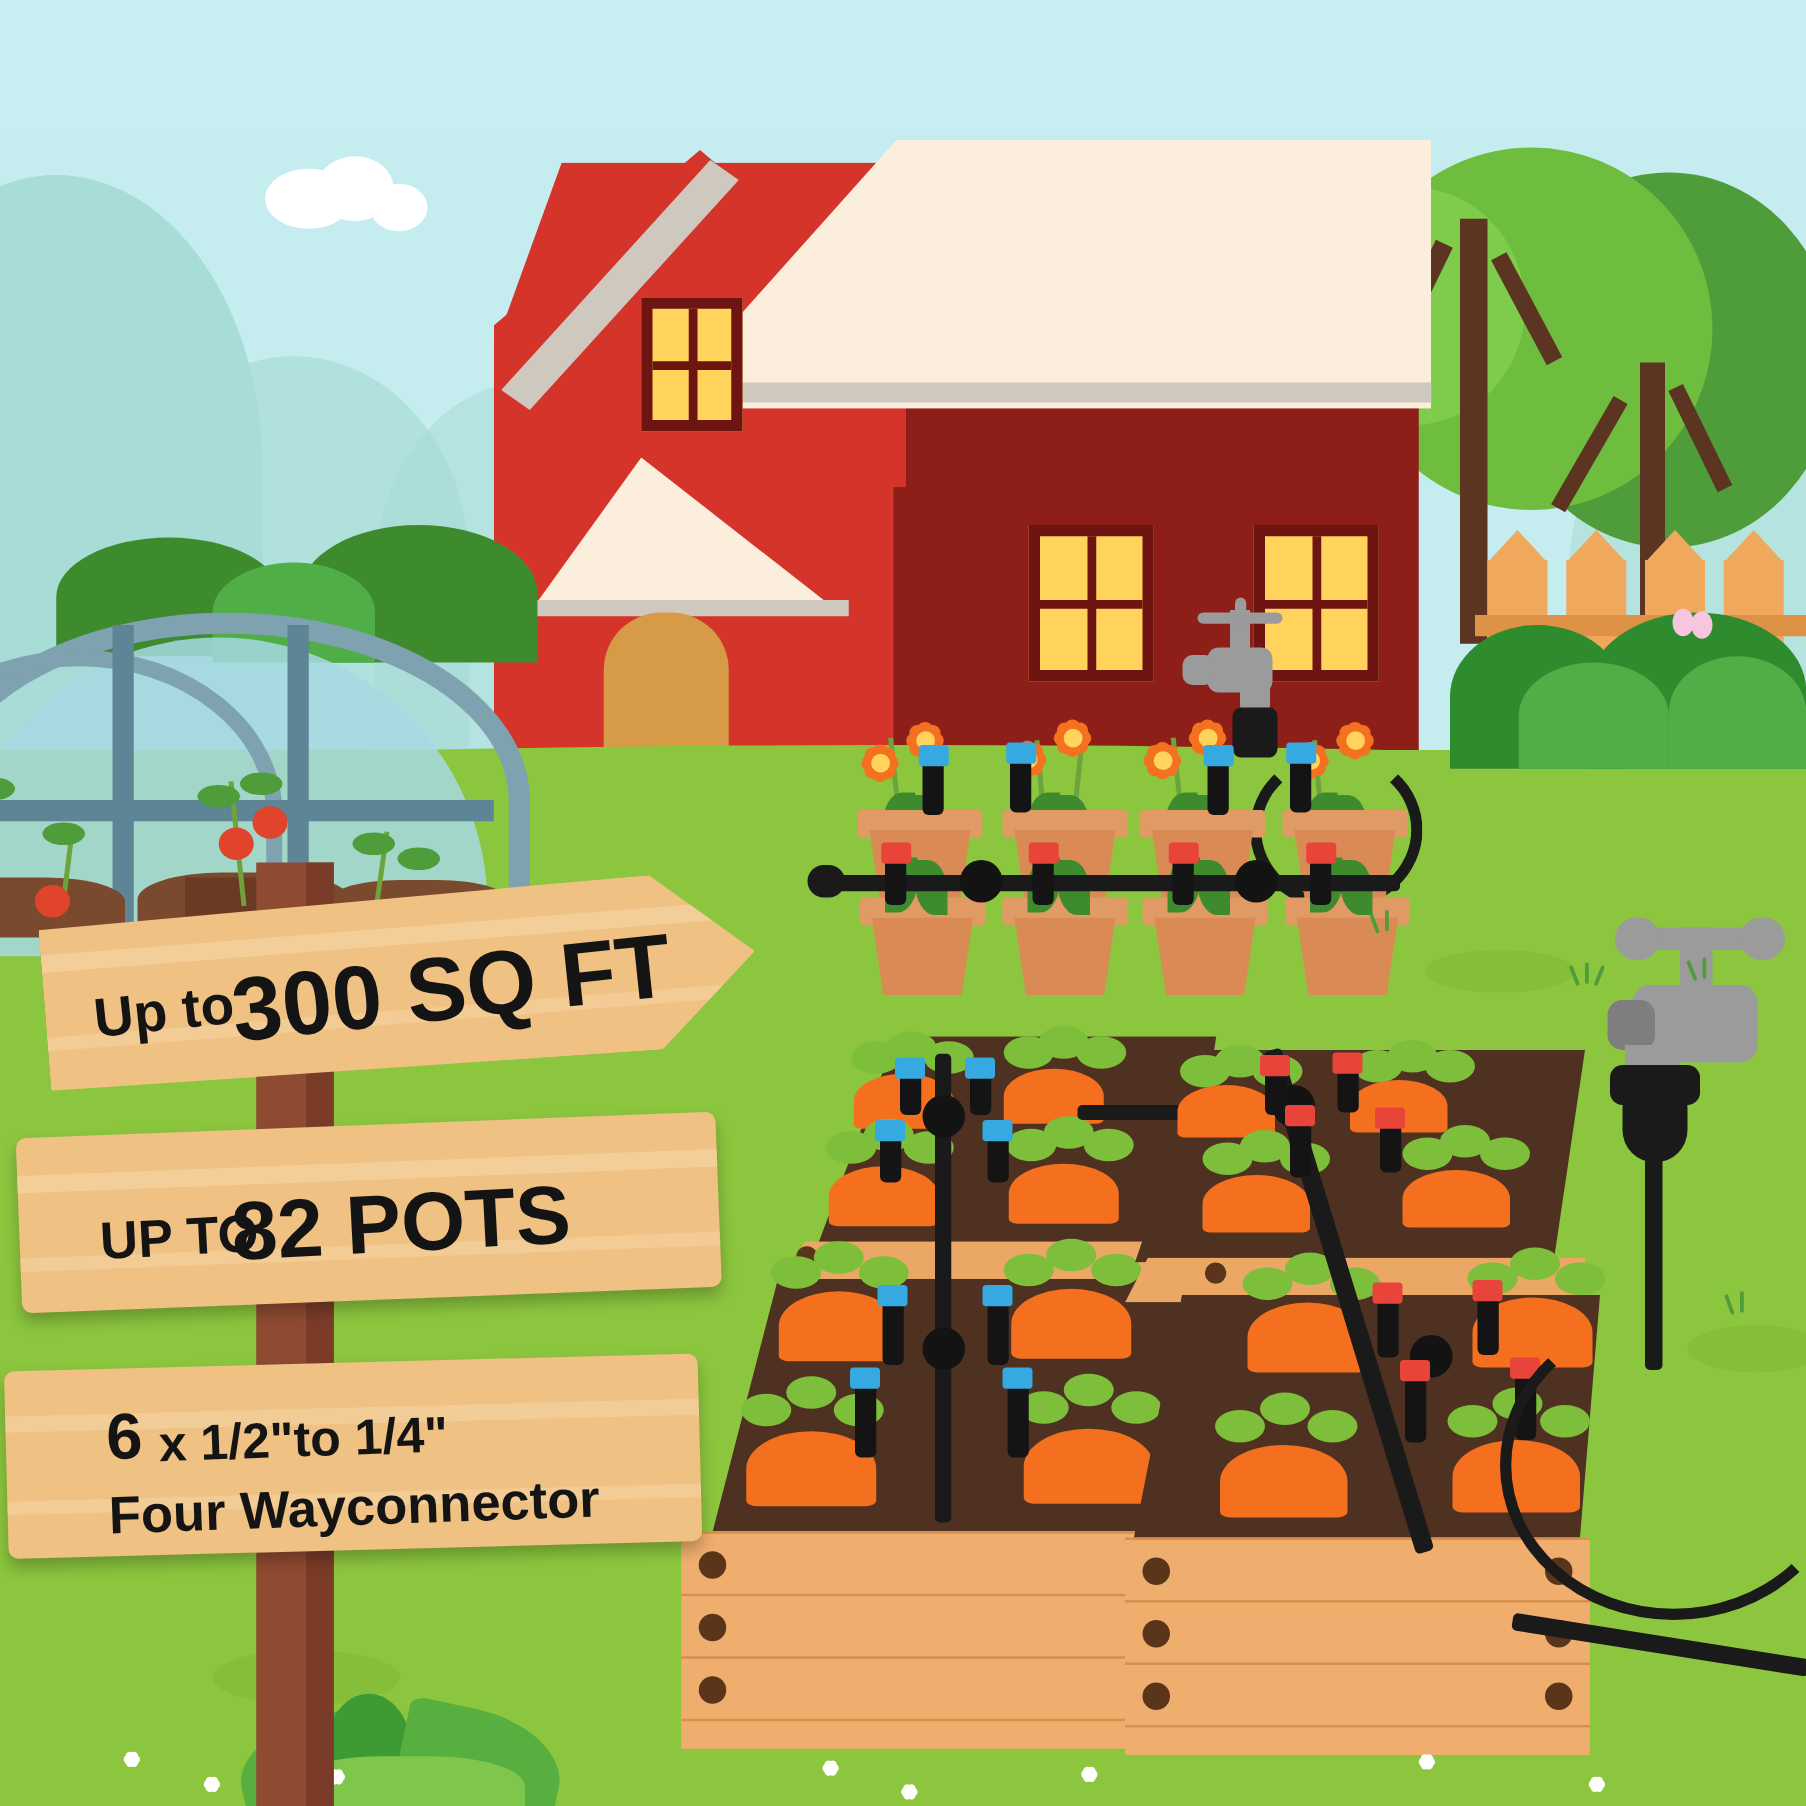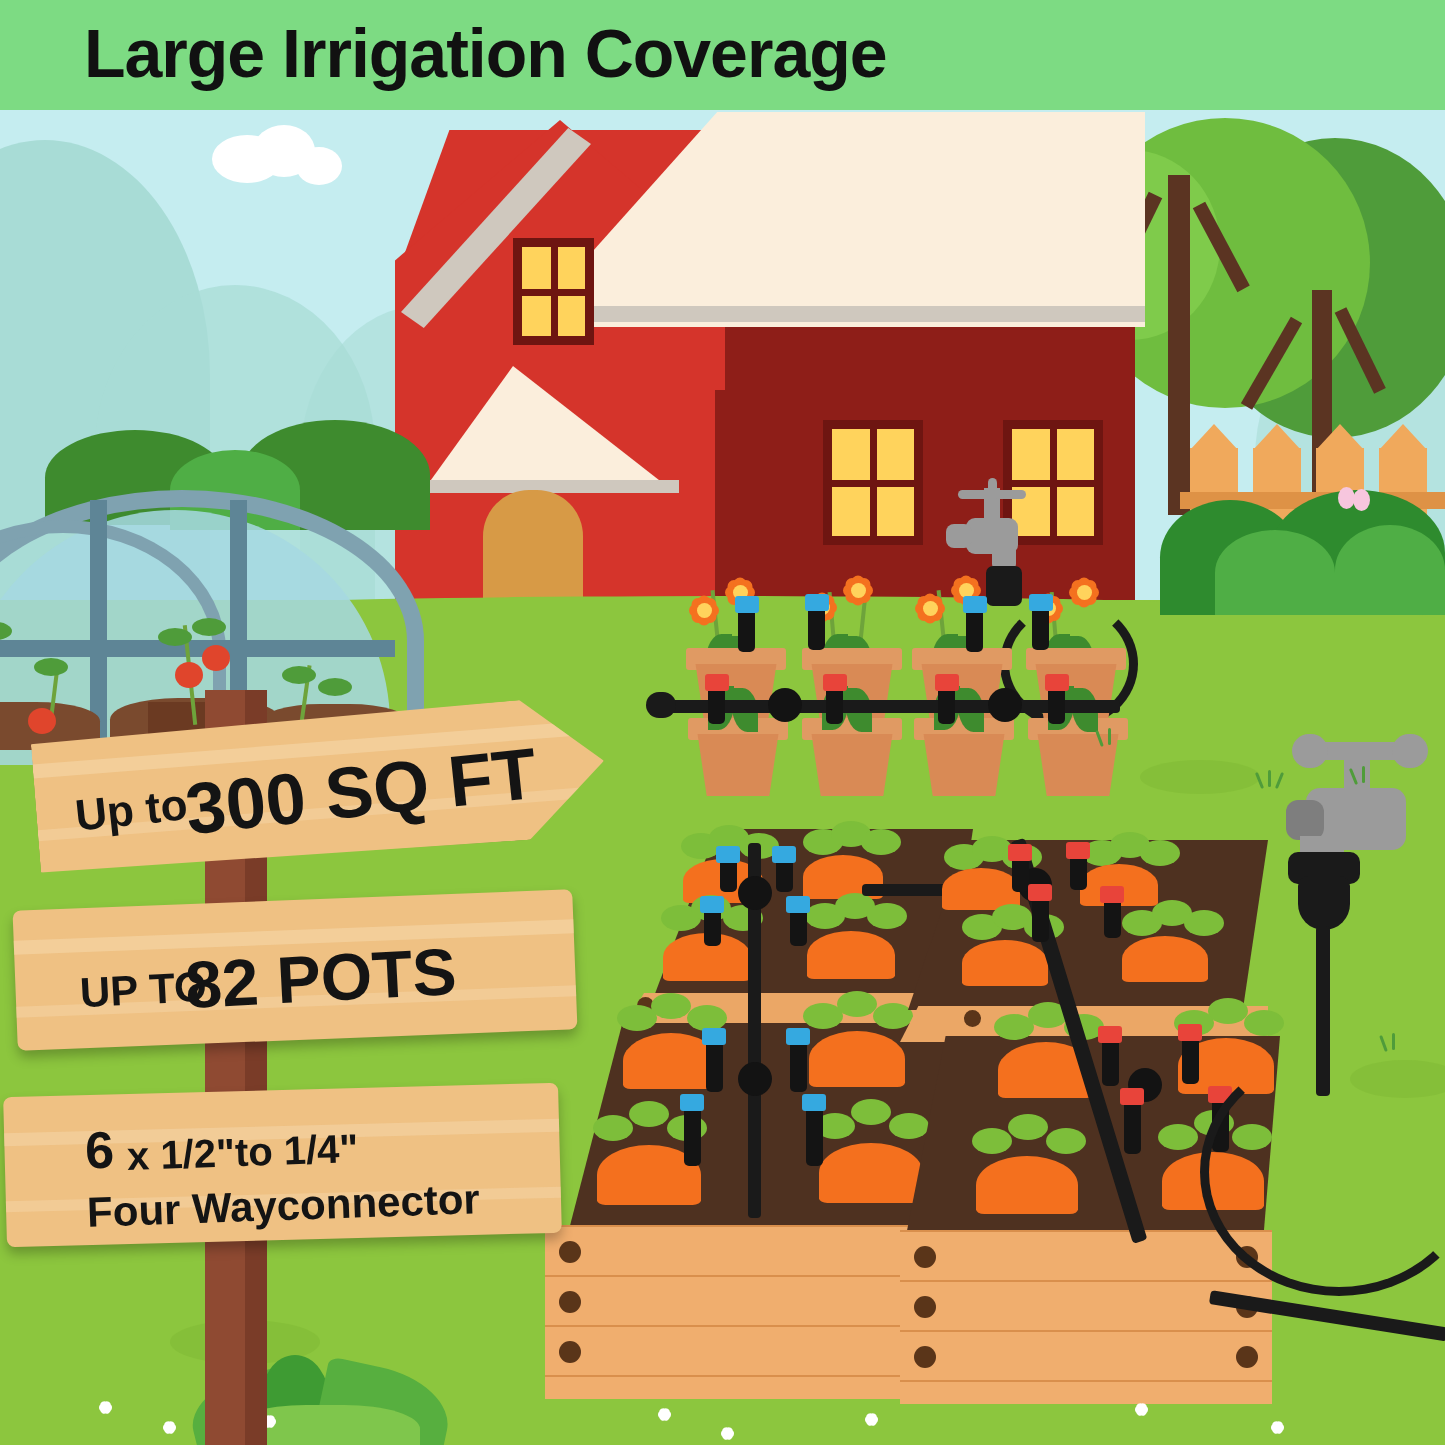--- a/index.html
+++ b/index.html
@@ -642,17 +642,14 @@
   <div class="tuft" style="left:1278px;top:772px;transform:rotate(22deg);"></div>
   <div class="tuft" style="left:1352px;top:768px;transform:rotate(-22deg);"></div>
   <div class="tuft" style="left:1362px;top:766px;"></div>
   <div class="tuft" style="left:1098px;top:730px;transform:rotate(-20deg);"></div>
   <div class="tuft" style="left:1108px;top:728px;"></div>
   <div class="tuft" style="left:1382px;top:1035px;transform:rotate(-20deg);"></div>
   <div class="tuft" style="left:1392px;top:1033px;"></div>
   <div class="tuft" style="left:502px;top:1000px;transform:rotate(-20deg);"></div>
   <div class="tuft" style="left:512px;top:998px;"></div>
 
-  <div id="banner">
-    <div id="banner-title">Large Irrigation Coverage</div>
-  </div>
 
 </div>
 
 </body></html>

